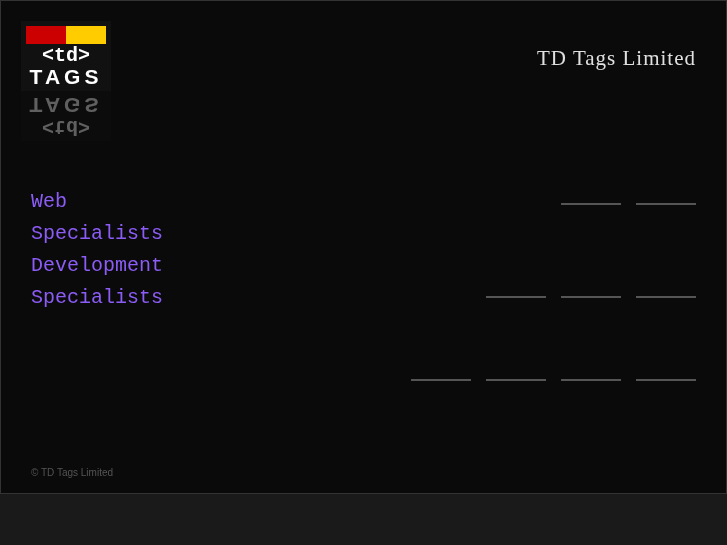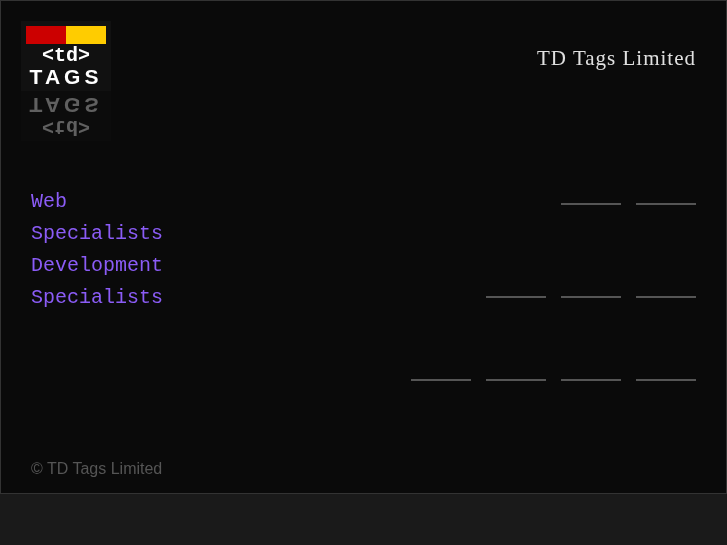--- a/index.html
+++ b/index.html
@@ -137,21 +137,21 @@
       display: flex;
       gap: 15px;
     }
 
     
     .footer {
       position: absolute;
       bottom: 15px;
       left: 30px;
       color: #555;
-      font-size: 16px;
+      font-size: 10px;
       font-family: Arial, sans-serif;
     }
 
     
     .logo-inner {
       display: flex;
       flex-direction: column;
       align-items: center;
     }
 

